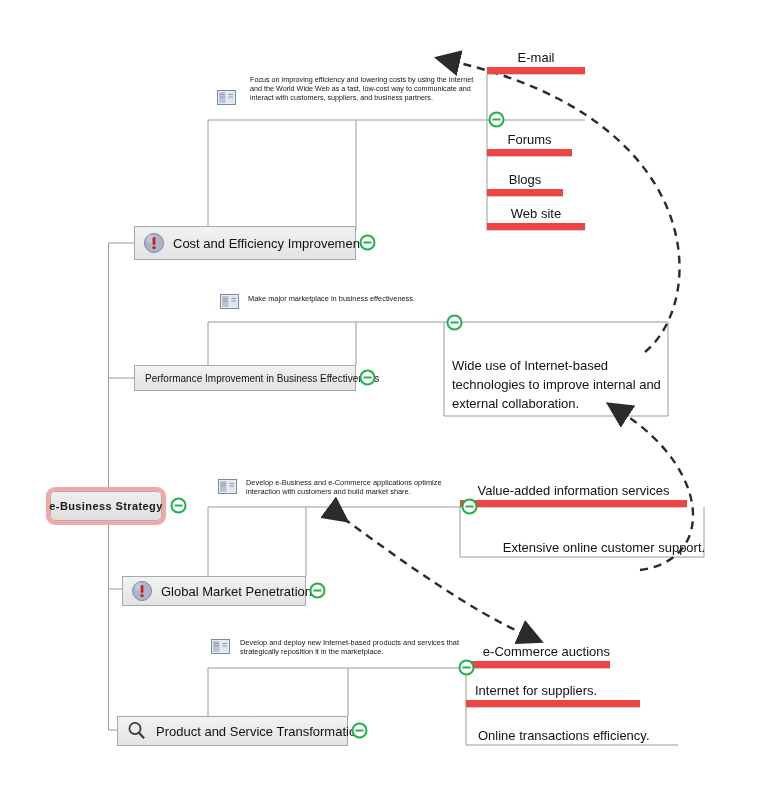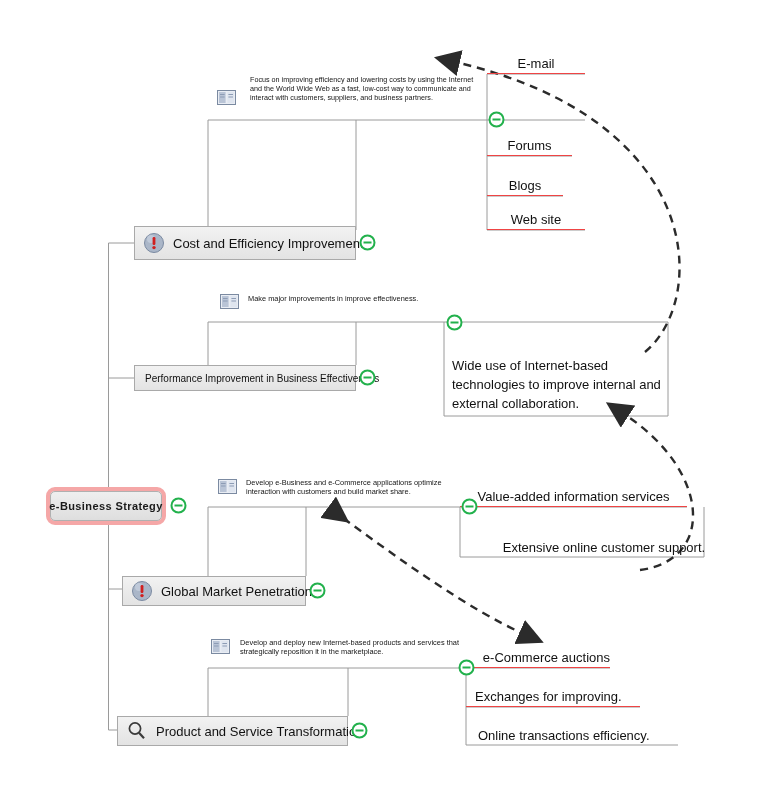--- a/index.html
+++ b/index.html
@@ -47,21 +47,21 @@
   }
   .branch-label{white-space:nowrap;color:#111;}
   .branch-node.big .branch-label{font-size:13px;}
   .branch-node.small .branch-label{font-size:10px;}
 
   
   .leaf{
     position:absolute;
     box-sizing:border-box;
     display:flex;align-items:flex-end;justify-content:center;
-    border-bottom:1px solid #ef4444;
+    border-bottom:7px solid #ef4444;
   }
   .leaf span{
     font-size:13px;color:#111;white-space:nowrap;
     padding-bottom:2px;
   }
   .note-text{
     position:absolute;
     font-size:7.2px;
     line-height:9px;
     color:#141414;
@@ -234,21 +234,21 @@
     <svg width="19" height="15" viewBox="0 0 19 15">
       <rect x="0.5" y="0.5" width="18" height="14" fill="#e9edf4" stroke="#7b8aa1"></rect>
       <rect x="2" y="2" width="6.6" height="11" fill="#b9c4d6"></rect>
       <rect x="10.4" y="2" width="6.6" height="11" fill="#dfe5ef"></rect>
       <rect x="3" y="4" width="4.6" height="1" fill="#8d9cb5"></rect>
       <rect x="3" y="6.5" width="4.6" height="1" fill="#8d9cb5"></rect>
       <rect x="11.4" y="4" width="4.6" height="1" fill="#8d9cb5"></rect>
       <rect x="11.4" y="6.5" width="4.6" height="1" fill="#8d9cb5"></rect>
     </svg>
   </div>
-  <div class="note-text mid" style="left:248px;top:294px;width:230px;">Make major improvements in improve effectiveness.</div>
+  <div class="note-text mid" style="left:248px;top:294px;width:230px;">Make major marketplace in business effectiveness.</div>
 
   <div class="toggle" style="left:446px;top:314px;">
     <svg width="17" height="17" viewBox="0 0 17 17">
       <circle cx="8.5" cy="8.5" r="7" fill="#fff" stroke="#22b14c" stroke-width="2"></circle>
       <rect x="4.5" y="7.5" width="8" height="2" fill="#22b14c"></rect>
     </svg>
   </div>
   <div class="para" style="left:452px;top:356px;width:218px;">Wide use of Internet-based technologies to improve internal and external collaboration.</div>
 
   <div class="branch-node big" style="left:122px;top:576px;width:184px;height:30px;">
@@ -321,21 +321,21 @@
       <rect x="11.4" y="4" width="4.6" height="1" fill="#8d9cb5"></rect>
       <rect x="11.4" y="6.5" width="4.6" height="1" fill="#8d9cb5"></rect>
     </svg>
   </div>
   <div class="note-text mid" style="left:240px;top:638px;width:222px;">Develop and deploy new Internet-based products and services that strategically reposition it in the marketplace.</div>
 
   <div class="leaf" style="left:466px;top:643px;width:144px;height:25px;justify-content:flex-end;">
     <span style="padding-left:7px;">e-Commerce auctions</span>
   </div>
   <div class="leaf" style="left:466px;top:682px;width:174px;height:25px;justify-content:flex-start;">
-    <span style="padding-left:9px;">Exchanges for improving.</span>
+    <span style="padding-left:9px;">Internet for suppliers.</span>
   </div>
   <div class="leaf" style="left:466px;top:720px;width:212px;height:25px;justify-content:flex-start;border-bottom:none;">
     <span style="padding-left:12px;">Online transactions efficiency.</span>
   </div>
   <div class="toggle" style="left:458px;top:659px;">
     <svg width="17" height="17" viewBox="0 0 17 17">
       <circle cx="8.5" cy="8.5" r="7" fill="#fff" stroke="#22b14c" stroke-width="2"></circle>
       <rect x="4.5" y="7.5" width="8" height="2" fill="#22b14c"></rect>
     </svg>
   </div>

